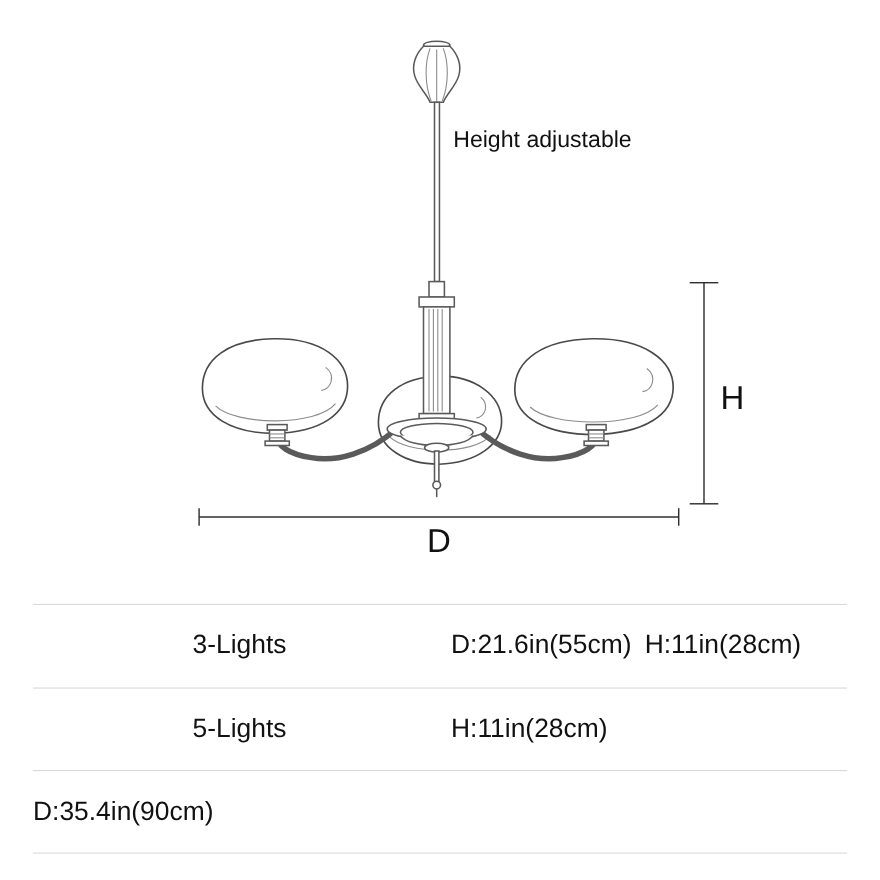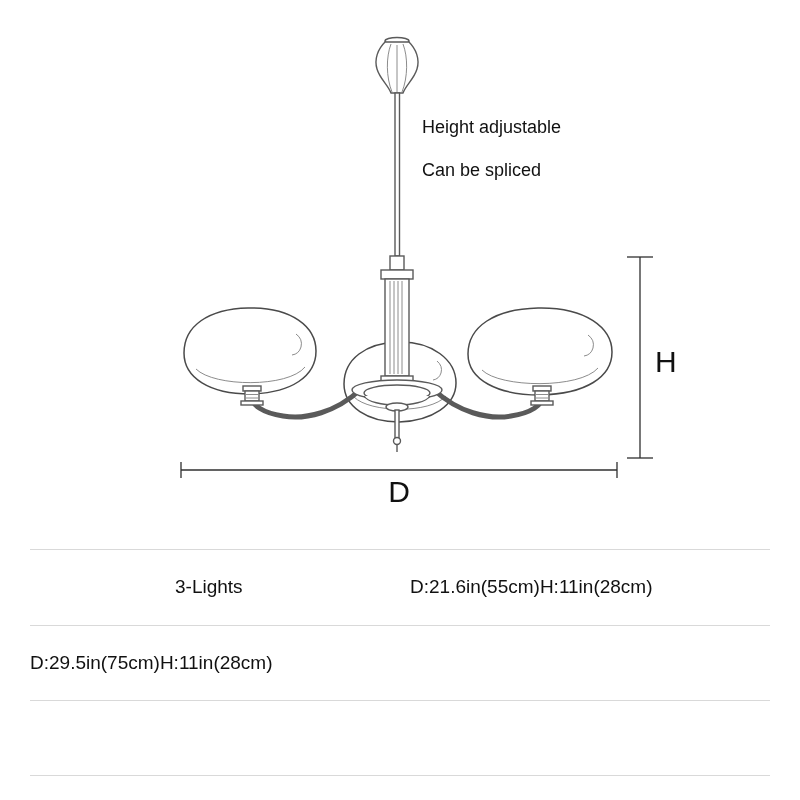--- a/index.html
+++ b/index.html
@@ -20,31 +20,31 @@
   svg{position:absolute;left:0;top:0;}
   .fillw{fill:#ffffff;stroke:var(--drawing-stroke);stroke-width:1.4;}
   .stroke{fill:none;stroke:var(--drawing-stroke);stroke-width:1.4;}
   .glass{fill:#ffffff;stroke:var(--glass-stroke);stroke-width:1.5;}
   .detail{fill:none;stroke:var(--detail-stroke);stroke-width:1;}
   .arm{fill:none;stroke:var(--drawing-stroke);stroke-width:5;stroke-linecap:round;}
   .dim{stroke:var(--dimension-stroke);stroke-width:1.3;}
   .dimtext{font-family:"Liberation Sans",sans-serif;font-size:30px;fill:var(--text);}
   .annotations{
     position:absolute;left:412px;top:106px;width:370px;
-    font-size:18px;line-height:43px;color:var(--text);white-space:nowrap;margin-left:10px;
+    font-size:21px;line-height:43px;color:var(--text);white-space:nowrap;
   }
   .annotations p{margin:0;}
   .spec-table{position:absolute;left:30px;top:549px;width:740px;}
   .spec-row{
     display:flex;align-items:center;height:75.6px;
-    border-top:1px solid var(--divider);font-size:19px;
+    border-top:1px solid var(--divider);font-size:24px;
   }
   .spec-row:last-child{border-bottom:1px solid var(--divider);}
   .spec-label{width:380px;padding-left:145px;}
-  .spec-values{display:flex;white-space:nowrap;align-items:center;}
+  .spec-values{display:flex;gap:12px;white-space:nowrap;align-items:center;}
 </style>
 </head>
 <body>
 
 <div class="stage">
 
   <svg width="800" height="535" viewBox="0 0 800 535">
 
     <g>
       <path class="glass" d="M 344 384 C 344 359 366 343 398 342 C 432 341 456 360 456 383 C 456 405 432 421 399 422 C 368 422 344 407 344 384 Z"></path>
@@ -127,36 +127,36 @@
     <g>
       <line class="dim" x1="181" y1="470" x2="617" y2="470"></line>
       <line class="dim" x1="181" y1="462" x2="181" y2="478"></line>
       <line class="dim" x1="617" y1="462" x2="617" y2="478"></line>
       <text class="dimtext" x="399" y="502" text-anchor="middle">D</text>
     </g>
   </svg>
 
   <div class="annotations">
     <p>Height adjustable</p>
-    <p>Can be spliced</p>
   </div>
 
   <div class="spec-table">
     <div class="spec-row">
       <div class="spec-label">3-Lights</div>
       <div class="spec-values">
         <span>D:21.6in(55cm)</span>
         <span>H:11in(28cm)</span>
       </div>
     </div>
     <div class="spec-row">
+      <div class="spec-label">5-Lights</div>
       <div class="spec-values">
-        <span>D:29.5in(75cm)</span>
         <span>H:11in(28cm)</span>
       </div>
     </div>
     <div class="spec-row">
       <div class="spec-values">
+        <span>D:35.4in(90cm)</span>
       </div>
     </div>
   </div>
 
 </div>
 
 </body></html>

